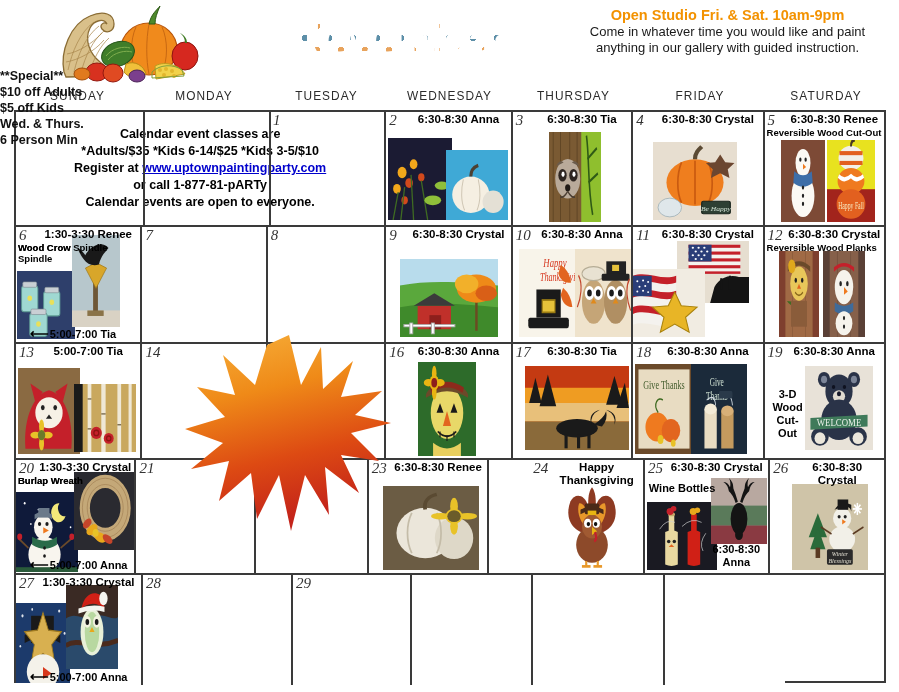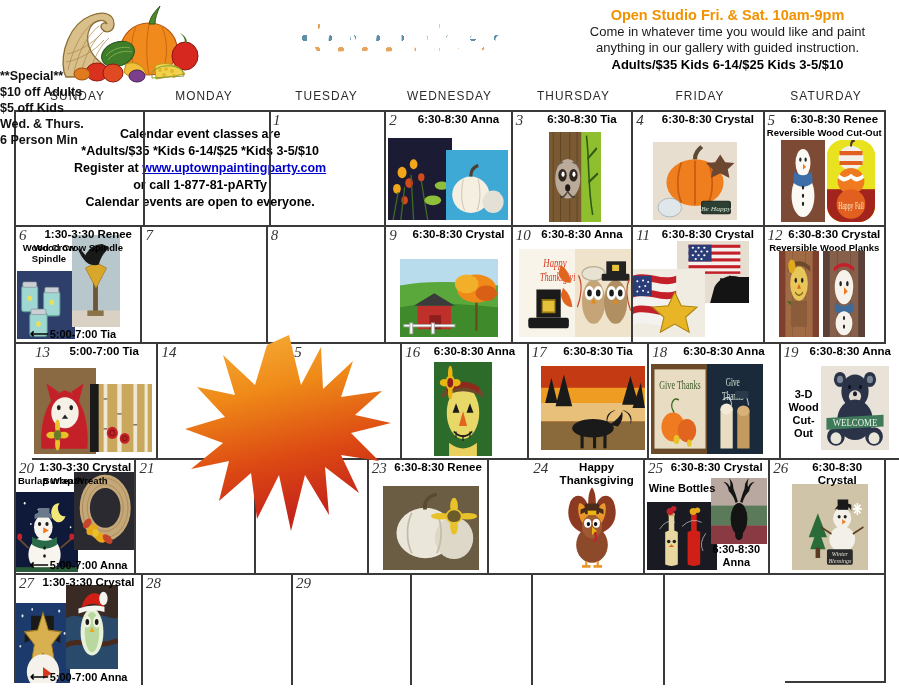--- a/index.html
+++ b/index.html
@@ -37,21 +37,21 @@
         border:2px solid #3a3a3a;box-sizing:border-box;background:#fff;}
   .week{display:flex;width:100%;box-sizing:border-box;border-bottom:2px solid #3a3a3a;}
   .week:last-child{border-bottom:none;}
   .cell{position:relative;box-sizing:border-box;border-right:2px solid #3a3a3a;
         overflow:hidden;background:#fff;}
   .cell:last-child{border-right:none;}
   .daynum{position:absolute;left:3px;top:0px;font-family:"Liberation Serif",serif;
           font-style:italic;font-size:15px;color:#333;line-height:16px;z-index:6;}
   .cell-head{position:absolute;left:22px;top:1px;right:2px;
              font-weight:bold;font-size:11.5px;line-height:13px;text-align:center;z-index:5;}
-  .cell-head2{font-weight:bold;font-size:9.5px;line-height:11px;text-align:center;}
+  .cell-head2{font-weight:bold;font-size:9.5px;line-height:11px;}
   .arrow-note{position:absolute;bottom:2px;left:14px;right:2px;
               font-weight:bold;font-size:11px;line-height:12px;z-index:7;white-space:nowrap;}
   .arrow-note .arw{font-size:13px;letter-spacing:-2px;margin-right:3px;}
 
   
   .infocell{display:flex;align-items:center;justify-content:center;}
   .infotext{font-weight:bold;font-size:12.5px;line-height:17px;text-align:center;width:100%;}
   .infotext a{color:#0000cc;text-decoration:underline;}
 
   
@@ -108,21 +108,20 @@
     <ellipse cx="81" cy="74" rx="8" ry="6" fill="#7b3f8d" stroke="#4b2257" stroke-width="1"></ellipse>
     <ellipse cx="26" cy="72" rx="8" ry="6" fill="#e07a1e" stroke="#a34e0c" stroke-width="1"></ellipse>
   </svg>
 
   <div class="month-title">November</div>
 
   <div class="promo">
     <div class="promo-line1">Open Studio Fri. &amp; Sat. 10am-9pm</div>
     <div class="promo-line2">Come in whatever time you would like and paint</div>
     <div class="promo-line2">anything in our gallery with guided instruction.</div>
-    <div class="promo-line3">Adults/$35   Kids 6-14/$25   Kids 3-5/$10</div>
   </div>
 </div>
 
 <div class="dow-row" id="dow-row">
     <div class="dow" style="position: absolute; left: 14px; width: 127px;">SUNDAY</div>
     <div class="dow" style="position: absolute; left: 141px; width: 126px;">MONDAY</div>
     <div class="dow" style="position: absolute; left: 267px; width: 119px;">TUESDAY</div>
     <div class="dow" style="position: absolute; left: 386px; width: 127px;">WEDNESDAY</div>
     <div class="dow" style="position: absolute; left: 513px; width: 121px;">THURSDAY</div>
     <div class="dow" style="position: absolute; left: 634px; width: 132px;">FRIDAY</div>
@@ -242,21 +241,21 @@
             <circle cx="44" cy="24" r="2.6" fill="#222"></circle>
             <circle cx="56" cy="24" r="2.6" fill="#222"></circle>
             <path d="M50 29 l7 4 -7 3Z" fill="#ef7a1f"></path>
             <path d="M30 38 q20 10 40 0 l2 14 q-22 10 -44 0Z" fill="#3d6ea8"></path>
             <g fill="#222">
               <circle cx="50" cy="58" r="2.6"></circle>
               <circle cx="50" cy="68" r="2.6"></circle>
               <circle cx="50" cy="78" r="2.6"></circle>
             </g>
           </svg></div>
-        <div class="art" style="left:62px;top:28px;width:48px;height:82px;border-radius:16px;"><svg viewBox="0 0 100 100" preserveAspectRatio="none" width="100%" height="100%">
+        <div class="art" style="left:62px;top:28px;width:48px;height:82px;"><svg viewBox="0 0 100 100" preserveAspectRatio="none" width="100%" height="100%">
             <rect width="100" height="100" fill="#e8e21f"></rect>
             <rect width="100" height="100" fill="#e8e21f"></rect>
             <rect x="0" y="60" width="100" height="40" fill="#a2241c"></rect>
             <ellipse cx="50" cy="22" rx="26" ry="15" fill="#f2f0e8"></ellipse>
             <g stroke="#e2601f" stroke-width="5" fill="none">
               <path d="M26 16 H74"></path>
               <path d="M26 28 H74"></path>
             </g>
             <ellipse cx="50" cy="50" rx="28" ry="16" fill="#ef7a1f"></ellipse>
             <path d="M24 44 q12 8 26 0 q12 8 26 0" stroke="#fff" stroke-width="5" fill="none"></path>
@@ -477,21 +476,21 @@
             <path d="M26 24 q24 -12 48 0 l0 -5 q-24 -10 -48 0Z" fill="#c4202a"></path>
             <path d="M28 60 q22 8 44 0 l0 10 q-22 8 -44 0Z" fill="#3f6b9a"></path>
             <ellipse cx="50" cy="84" rx="20" ry="14" fill="#f6f3ec"></ellipse>
             <g fill="#222">
               <circle cx="50" cy="78" r="2.5"></circle>
               <circle cx="50" cy="88" r="2.5"></circle>
             </g>
           </svg></div>
       </div>
     </div>
-    <div class="week" style="height: 116px; margin-left: 16px;">
+    <div class="week" style="height: 116px;">
       <div class="cell" style="width: 127px;">
         <div class="daynum">13</div>
         <div class="cell-head">5:00-7:00 Tia</div>
         <div class="art" style="left:2px;top:24px;width:62px;height:86px;"><svg viewBox="0 0 100 100" preserveAspectRatio="none" width="100%" height="100%">
             <rect width="100" height="100" fill="#8a6a42"></rect>
             <rect width="100" height="100" fill="#8a6a42"></rect>
             <path d="M12 94 C8 58 26 30 50 26 C74 30 90 58 86 94Z" fill="#c4202a"></path>
             <path d="M28 40 l-8 -22 20 10Z" fill="#c4202a"></path>
             <path d="M72 40 l8 -22 -20 10Z" fill="#c4202a"></path>
             <ellipse cx="50" cy="52" rx="22" ry="18" fill="#f6f1e6"></ellipse>

